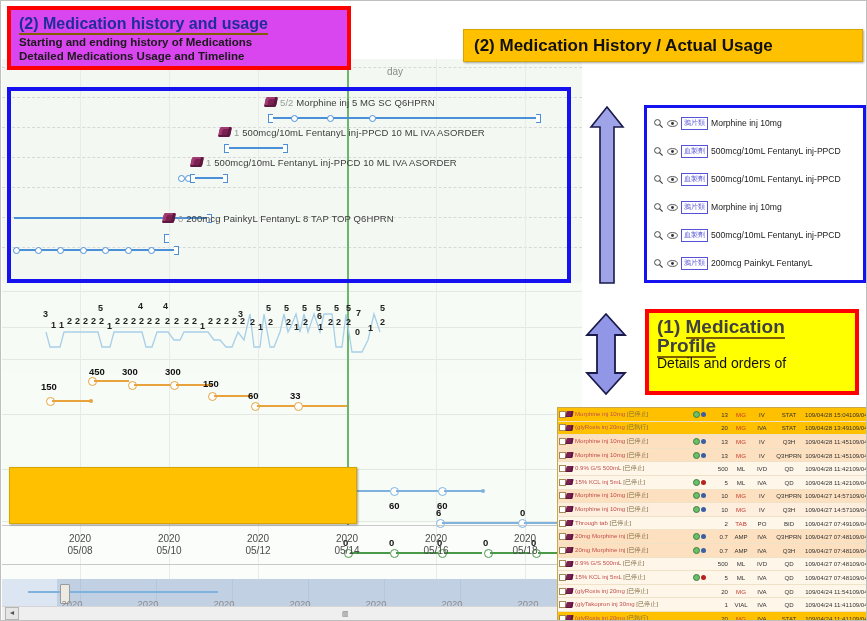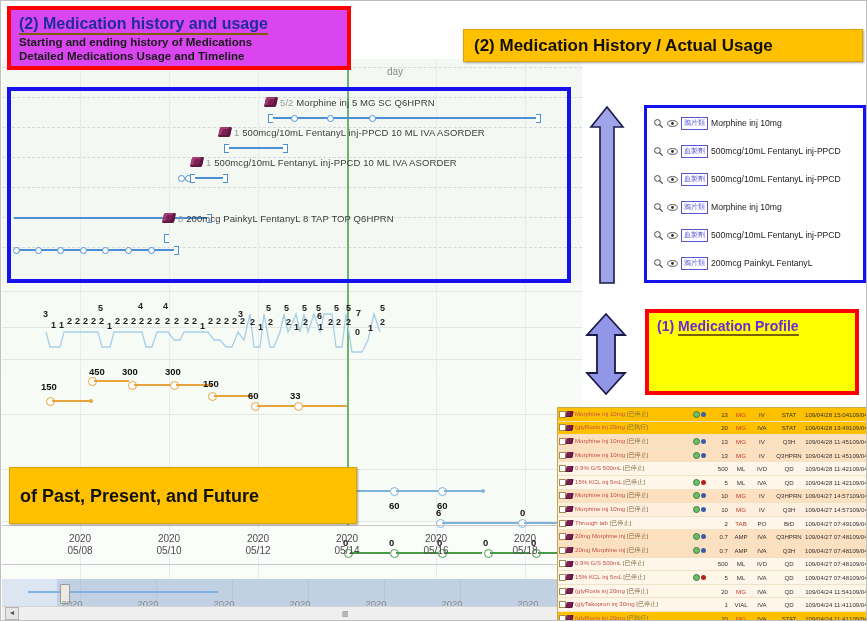--- a/index.html
+++ b/index.html
@@ -102,21 +102,21 @@
                 padding:4px 8px;}
   .ann-h-blue{color:#1f2d9a;font-size:16px;font-weight:bold;border-bottom:2px solid #7f6000;
               display:inline-block;line-height:19px;}
   .ann-sub{color:#1a1a1a;font-size:11.5px;font-weight:bold;line-height:14px;}
   #ann-top-right{left:462px;top:28px;width:400px;height:33px;background:#ffc000;
                  border:1px solid #d8a400;display:flex;align-items:center;padding-left:10px;
                  box-shadow:1px 1px 2px rgba(0,0,0,.35);}
   #ann-top-right span{font-size:17px;font-weight:bold;color:#111;}
   #ann-profile{left:644px;top:308px;width:214px;height:86px;background:#ffff00;border:4px solid #ff0000;
                padding:4px 8px;box-sizing:border-box;}
-  .ann-h2{color:#6d28d9;font-size:14px;font-weight:bold;line-height:19px;}
+  .ann-h2{color:#404040;font-size:19px;font-weight:bold;line-height:19px;}
   .ann-h2 u{border-bottom:2px solid #7f6000;text-decoration:none;}
   .ann-p{color:#111;font-size:14px;line-height:17px;}
   #ann-chrono{left:8px;top:466px;width:348px;height:57px;background:#ffc000;border:1px solid #d8a400;
               display:flex;flex-direction:column;justify-content:center;padding-left:10px;
               box-shadow:1px 1px 2px rgba(0,0,0,.35);box-sizing:border-box;}
   #ann-chrono span{font-size:18px;font-weight:bold;color:#111;line-height:22px;}
 
   
   #gantt-frame{position:absolute;left:6px;top:86px;width:564px;height:196px;
                border:4px solid #1511ef;box-sizing:border-box;pointer-events:none;}
@@ -803,19 +803,19 @@
 
   <div id="ann-top-right" class="callout">
     <span>(2) Medication History / Actual Usage</span>
   </div>
 
   <div id="ann-profile" class="callout">
     <div class="ann-h2">
       <span>(1)</span>
       <u>Medication Profile</u>
     </div>
+    <div class="ann-p">Details and orders of</div>
   </div>
 
   <div id="ann-chrono" class="callout">
-    <span>of Past, Present, and Future</span>
   </div>
 
 </div>
 
 </body></html>

